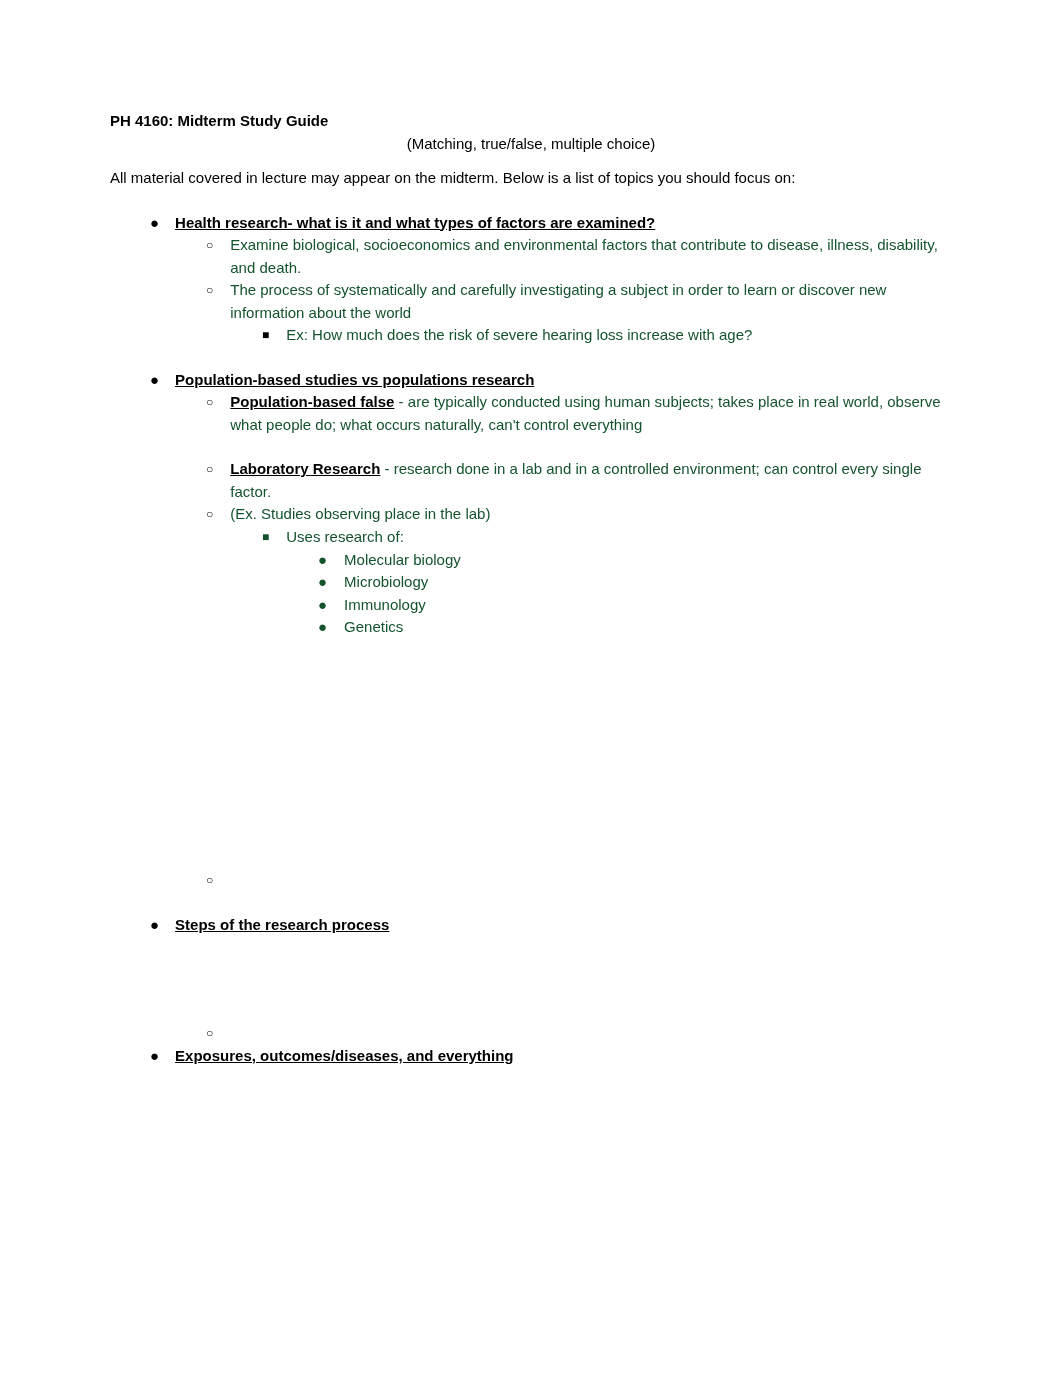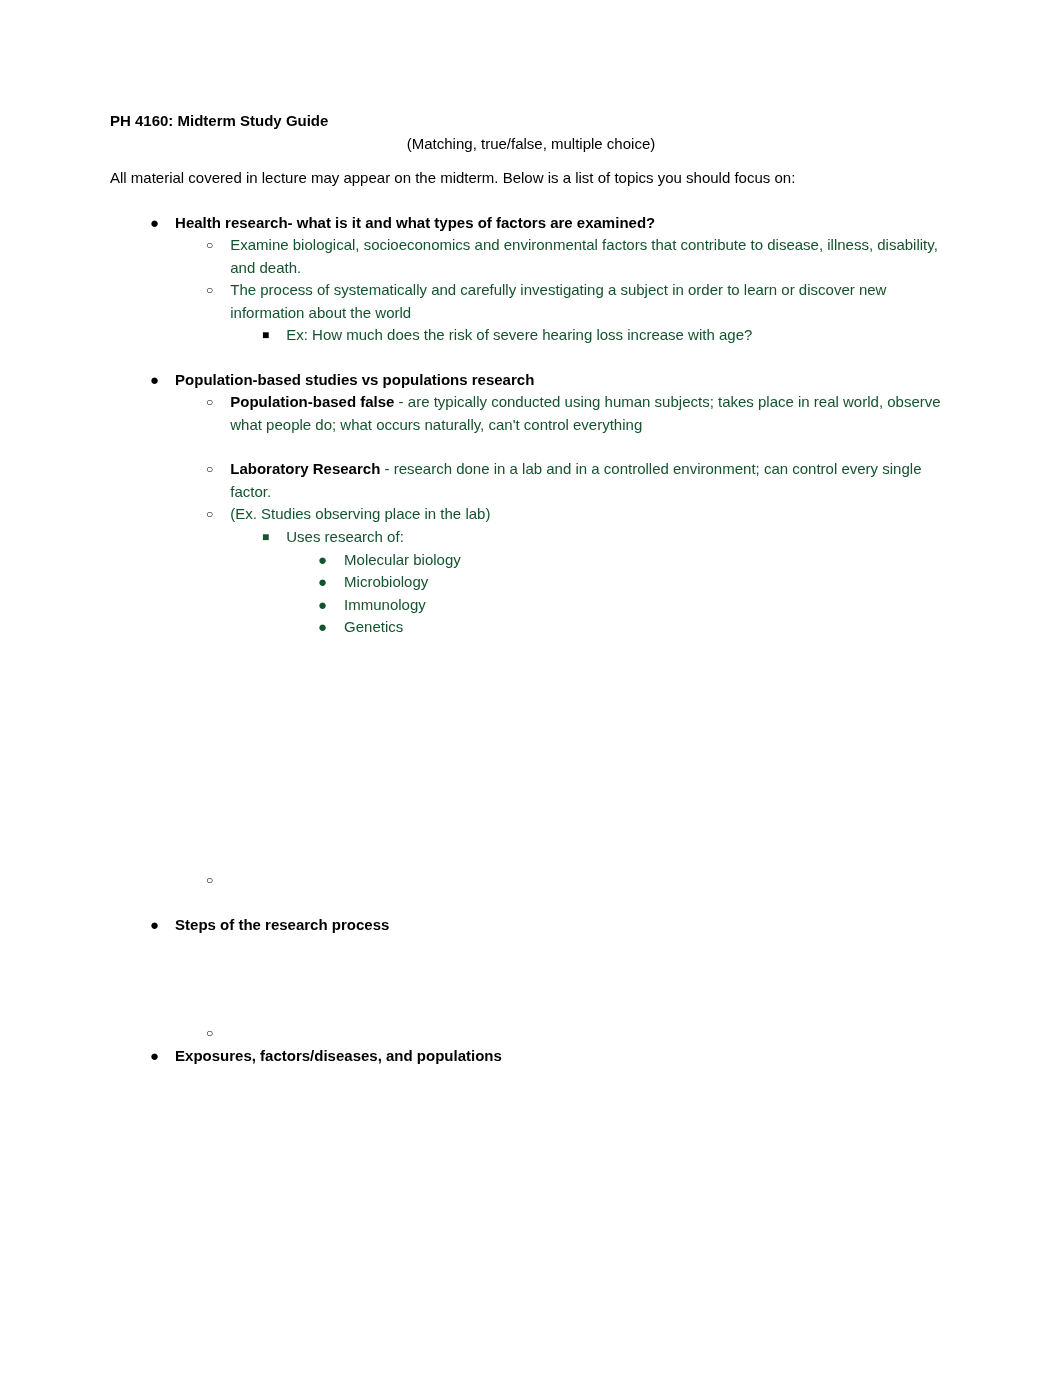--- a/index.html
+++ b/index.html
@@ -82,20 +82,21 @@
       font-size: 15px;
       margin-right: 17px;
       flex-shrink: 0;
       line-height: 1.5;
     }
     .bullet-l4 .content {
       flex: 1;
     }
     .bold {
       font-weight: bold;
+      text-decoration: underline;
     }
     .blue {
       color: #14532d;
     }
     .spacer {
       height: 22px;
     }
     .big-spacer {
       height: 230px;
     }
@@ -189,14 +190,14 @@
 
 <div class="med-spacer"></div>
 
 <div class="bullet-l2">
   <span class="marker">○</span>
   <div class="content"></div>
 </div>
 
 <div class="bullet-l1">
   <span class="marker">●</span>
-  <div class="content bold">Exposures, factors/diseases, and populations</div>
+  <div class="content bold">Exposures, outcomes/diseases, and everything</div>
 </div>
 
 </body></html>

